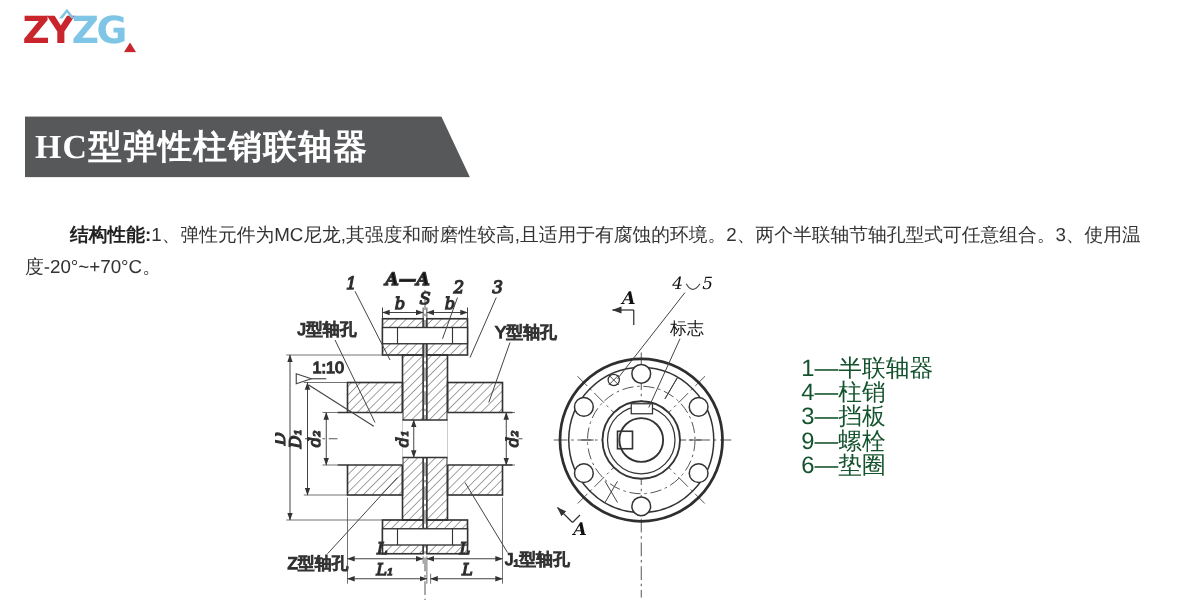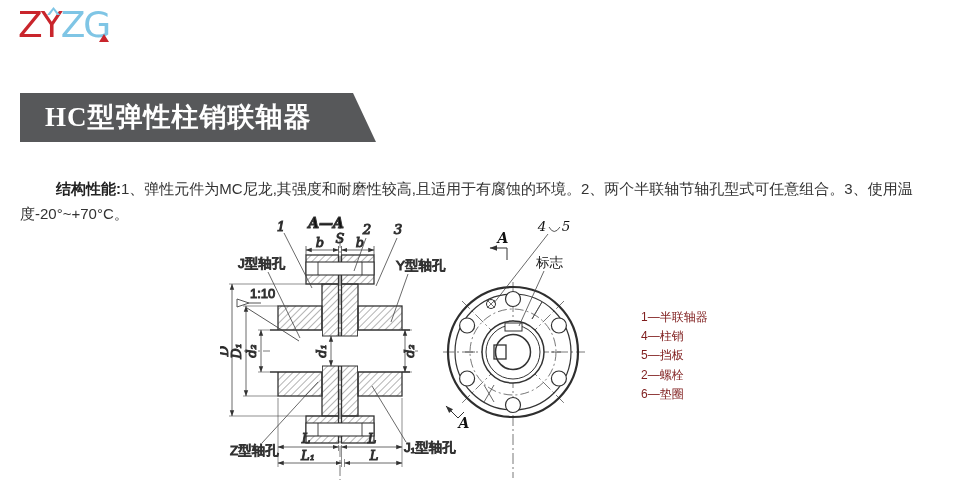--- a/index.html
+++ b/index.html
@@ -2,42 +2,42 @@
 <html><head>
 <meta charset="utf-8">
 <style>
   html,body{margin:0;padding:0;}
   body{
     width:963px;height:484px;position:relative;background:#ffffff;
     font-family:"Liberation Sans","DejaVu Sans",sans-serif;overflow:hidden;
   }
   
   .logo{position:absolute;left:18px;top:6px;height:40px;
-        font-family:"DejaVu Sans",sans-serif;font-weight:400;font-size:36px;
+        font-family:"DejaVu Sans",sans-serif;font-weight:700;font-size:30px;
         letter-spacing:-2px;line-height:38px;white-space:nowrap;}
   .logo .red{color:#c9252c;}
   .logo .blue{color:#7fc5e5;}
   .logo{position:absolute;}
   .logo-accent-blue{position:absolute;left:29px;top:1px;width:13px;height:8px;
         background:#7fc5e5;clip-path:polygon(0 100%,50% 0,100% 100%,78% 100%,50% 38%,22% 100%);}
   .logo-accent-red{position:absolute;left:81px;top:28px;width:10px;height:8px;
         background:#c9252c;clip-path:polygon(50% 0,100% 100%,0 100%);}
   
   .banner{position:absolute;left:20px;top:93px;width:356px;height:49px;
         clip-path:polygon(0 0,333px 0,356px 100%,0 100%);}
   .banner-title{color:#ffffff;font-family:"Liberation Serif","DejaVu Serif",serif;
-        font-weight:700;font-size:27px;line-height:49px;padding-left:25px;letter-spacing:1px;}
+        font-weight:700;font-size:27px;line-height:49px;padding-left:8px;letter-spacing:1px;}
   
   .intro{position:absolute;left:20px;top:161px;width:936px;
         font-size:15px;line-height:25px;color:#333;text-indent:36px;}
   .intro b{color:#222;}
   
   .drawing{position:absolute;left:220px;top:212px;width:420px;height:272px;}
   
-  .legend{position:absolute;left:641px;top:308px;font-size:12px;line-height:19.2px;color:#7f1d1d;}
+  .legend{position:absolute;left:641px;top:286px;font-size:19px;line-height:19.2px;color:#14532d;}
   svg text{user-select:none;}
   .t-cjk{font-family:"Liberation Sans","DejaVu Sans",sans-serif;font-size:13.5px;fill:#111;}
   .t-dim{font-family:"DejaVu Serif",serif;font-style:italic;font-size:13px;fill:#111;}
   .t-num{font-family:"DejaVu Serif",serif;font-style:italic;font-size:13.5px;fill:#111;}
   .t-sec{font-family:"DejaVu Serif",serif;font-style:italic;font-weight:700;font-size:14px;fill:#111;}
   .t-plain{font-family:"Liberation Sans",sans-serif;font-size:13px;fill:#111;}
 </style>
 </head>
 <body>
 
@@ -222,16 +222,16 @@
       <path d="M458 418 L446 406" fill="none" stroke="#333" stroke-width="1" marker-end="url(#arr)"></path>
       <path d="M458 418 L464 412" fill="none" stroke="#333" stroke-width="1"></path>
       <text class="t-sec" x="464" y="428" text-anchor="middle">A</text>
     </g>
   </g>
 </svg>
 
 <div class="legend">
   <div>1—半联轴器</div>
   <div>4—柱销</div>
-  <div>5—挡板</div>
-  <div>2—螺栓</div>
+  <div>3—挡板</div>
+  <div>9—螺栓</div>
   <div>6—垫圈</div>
 </div>
 
 </body></html>

